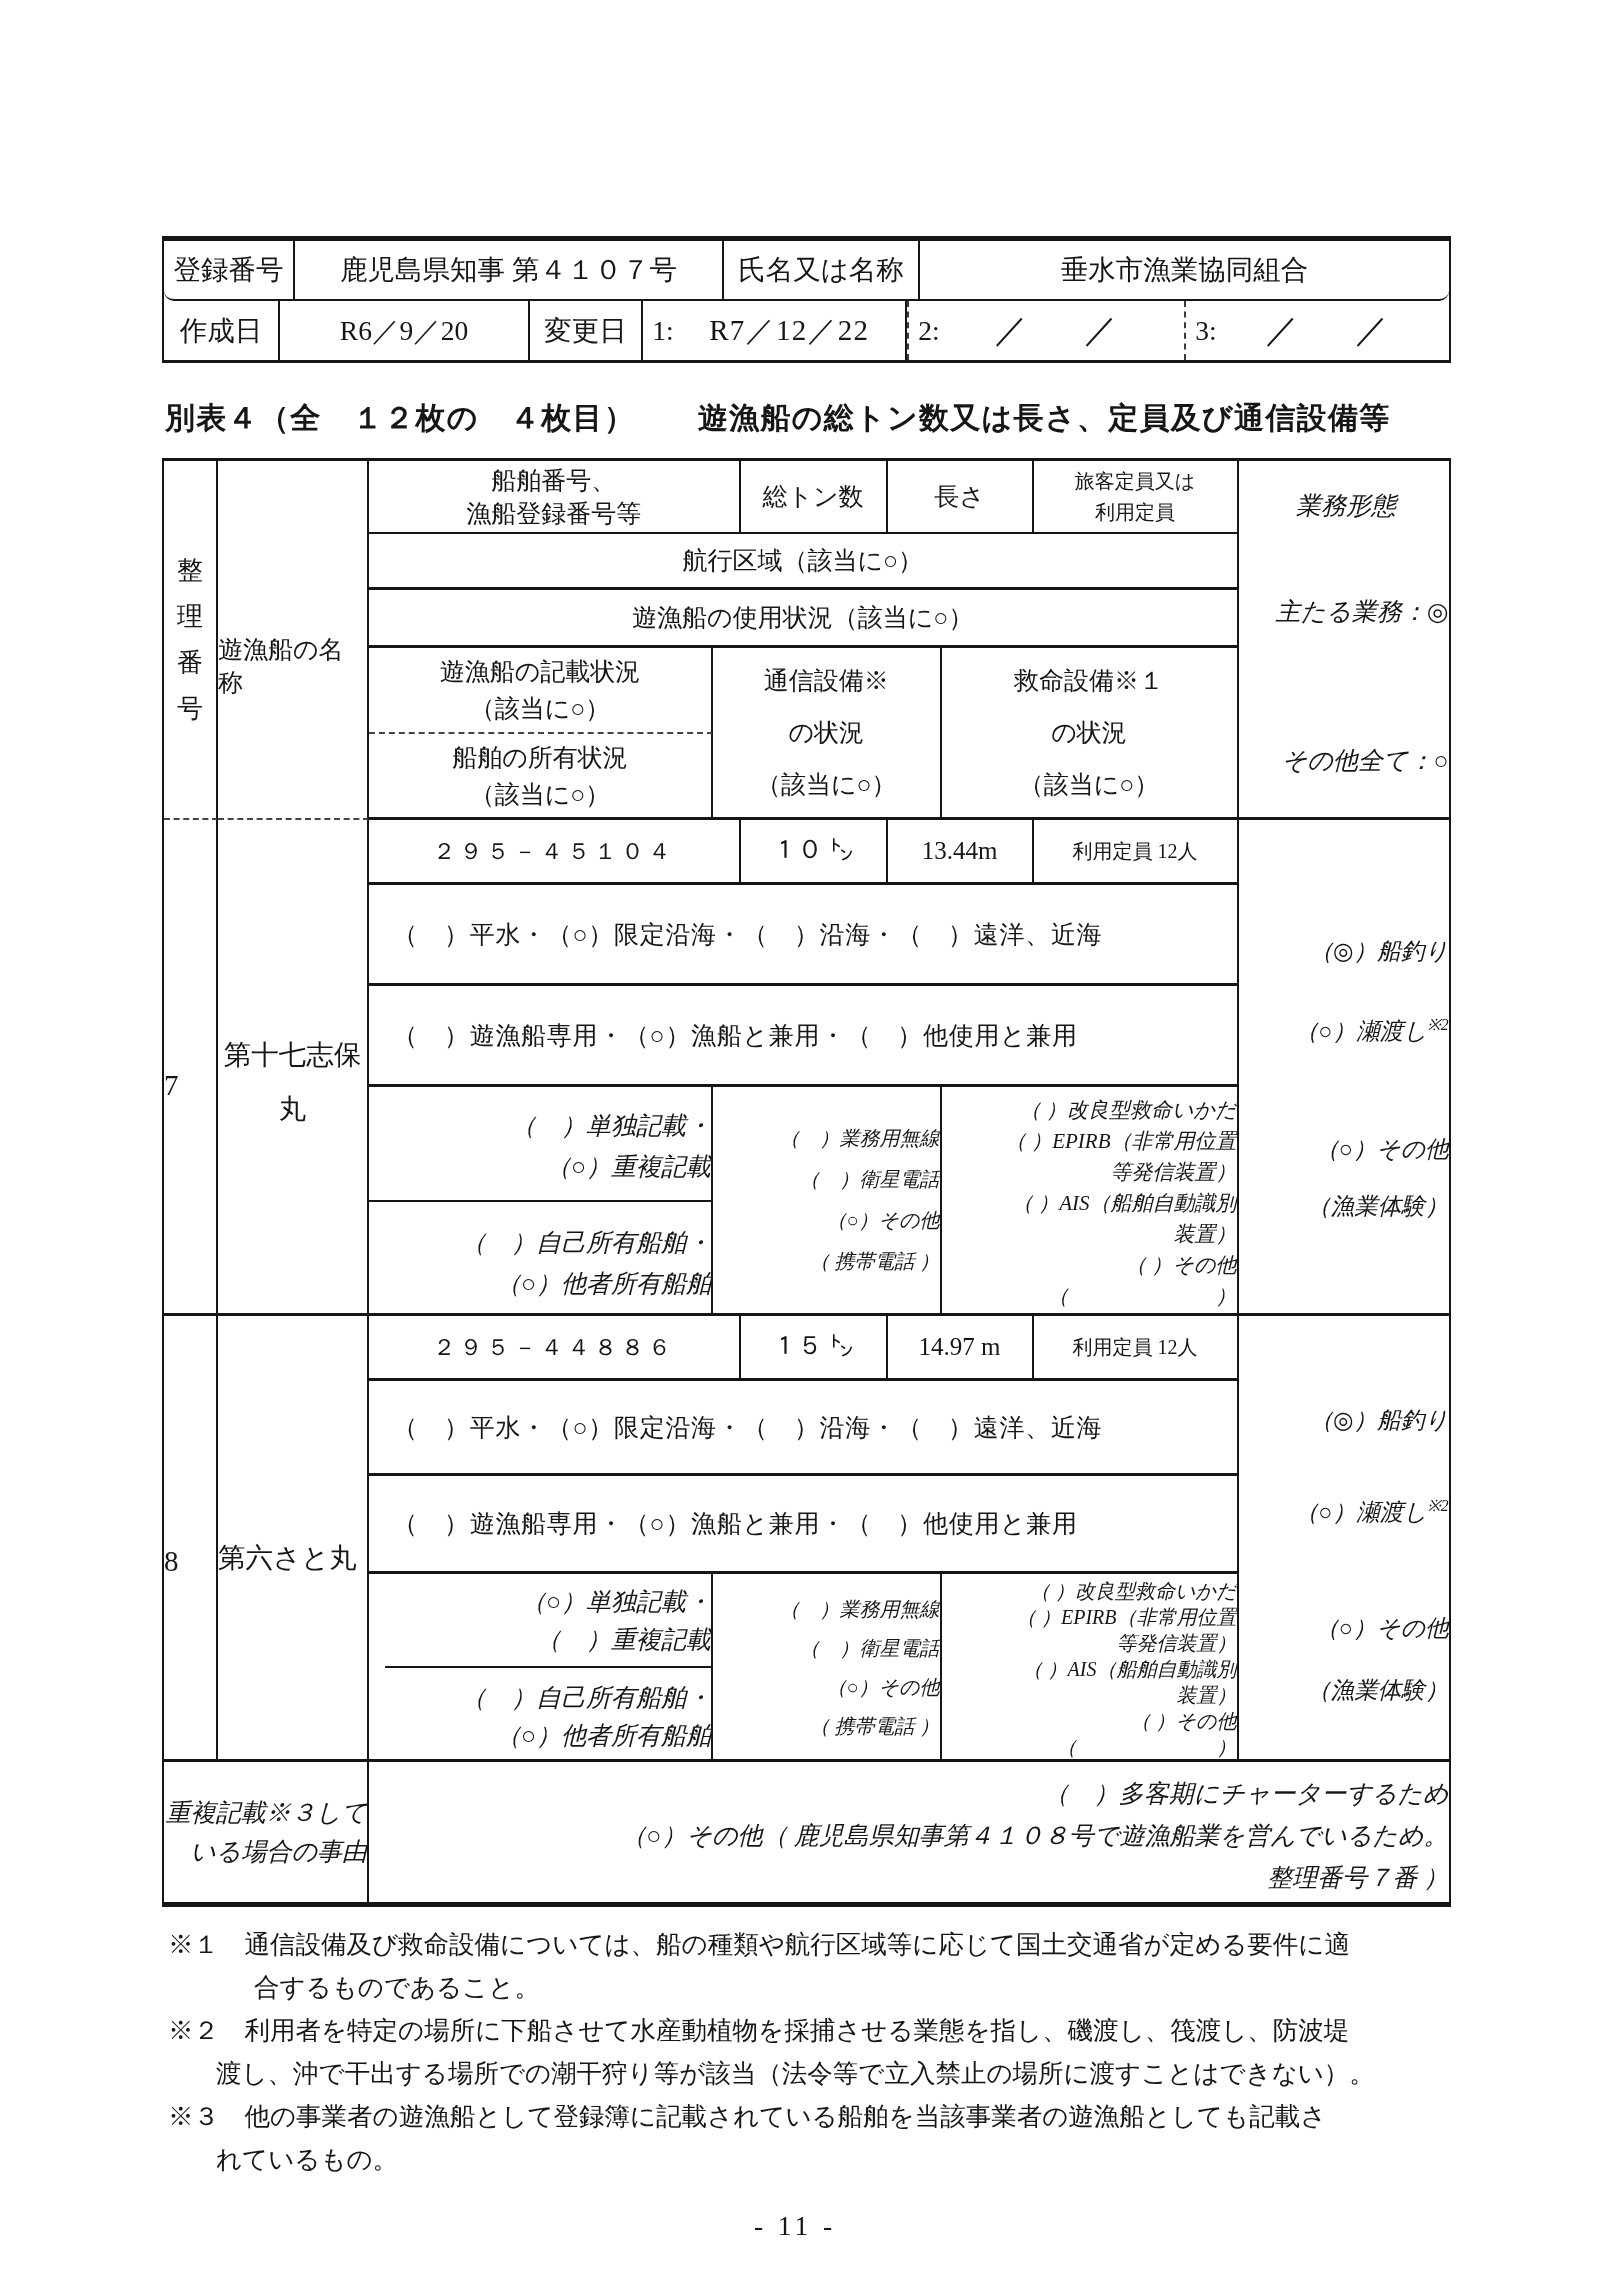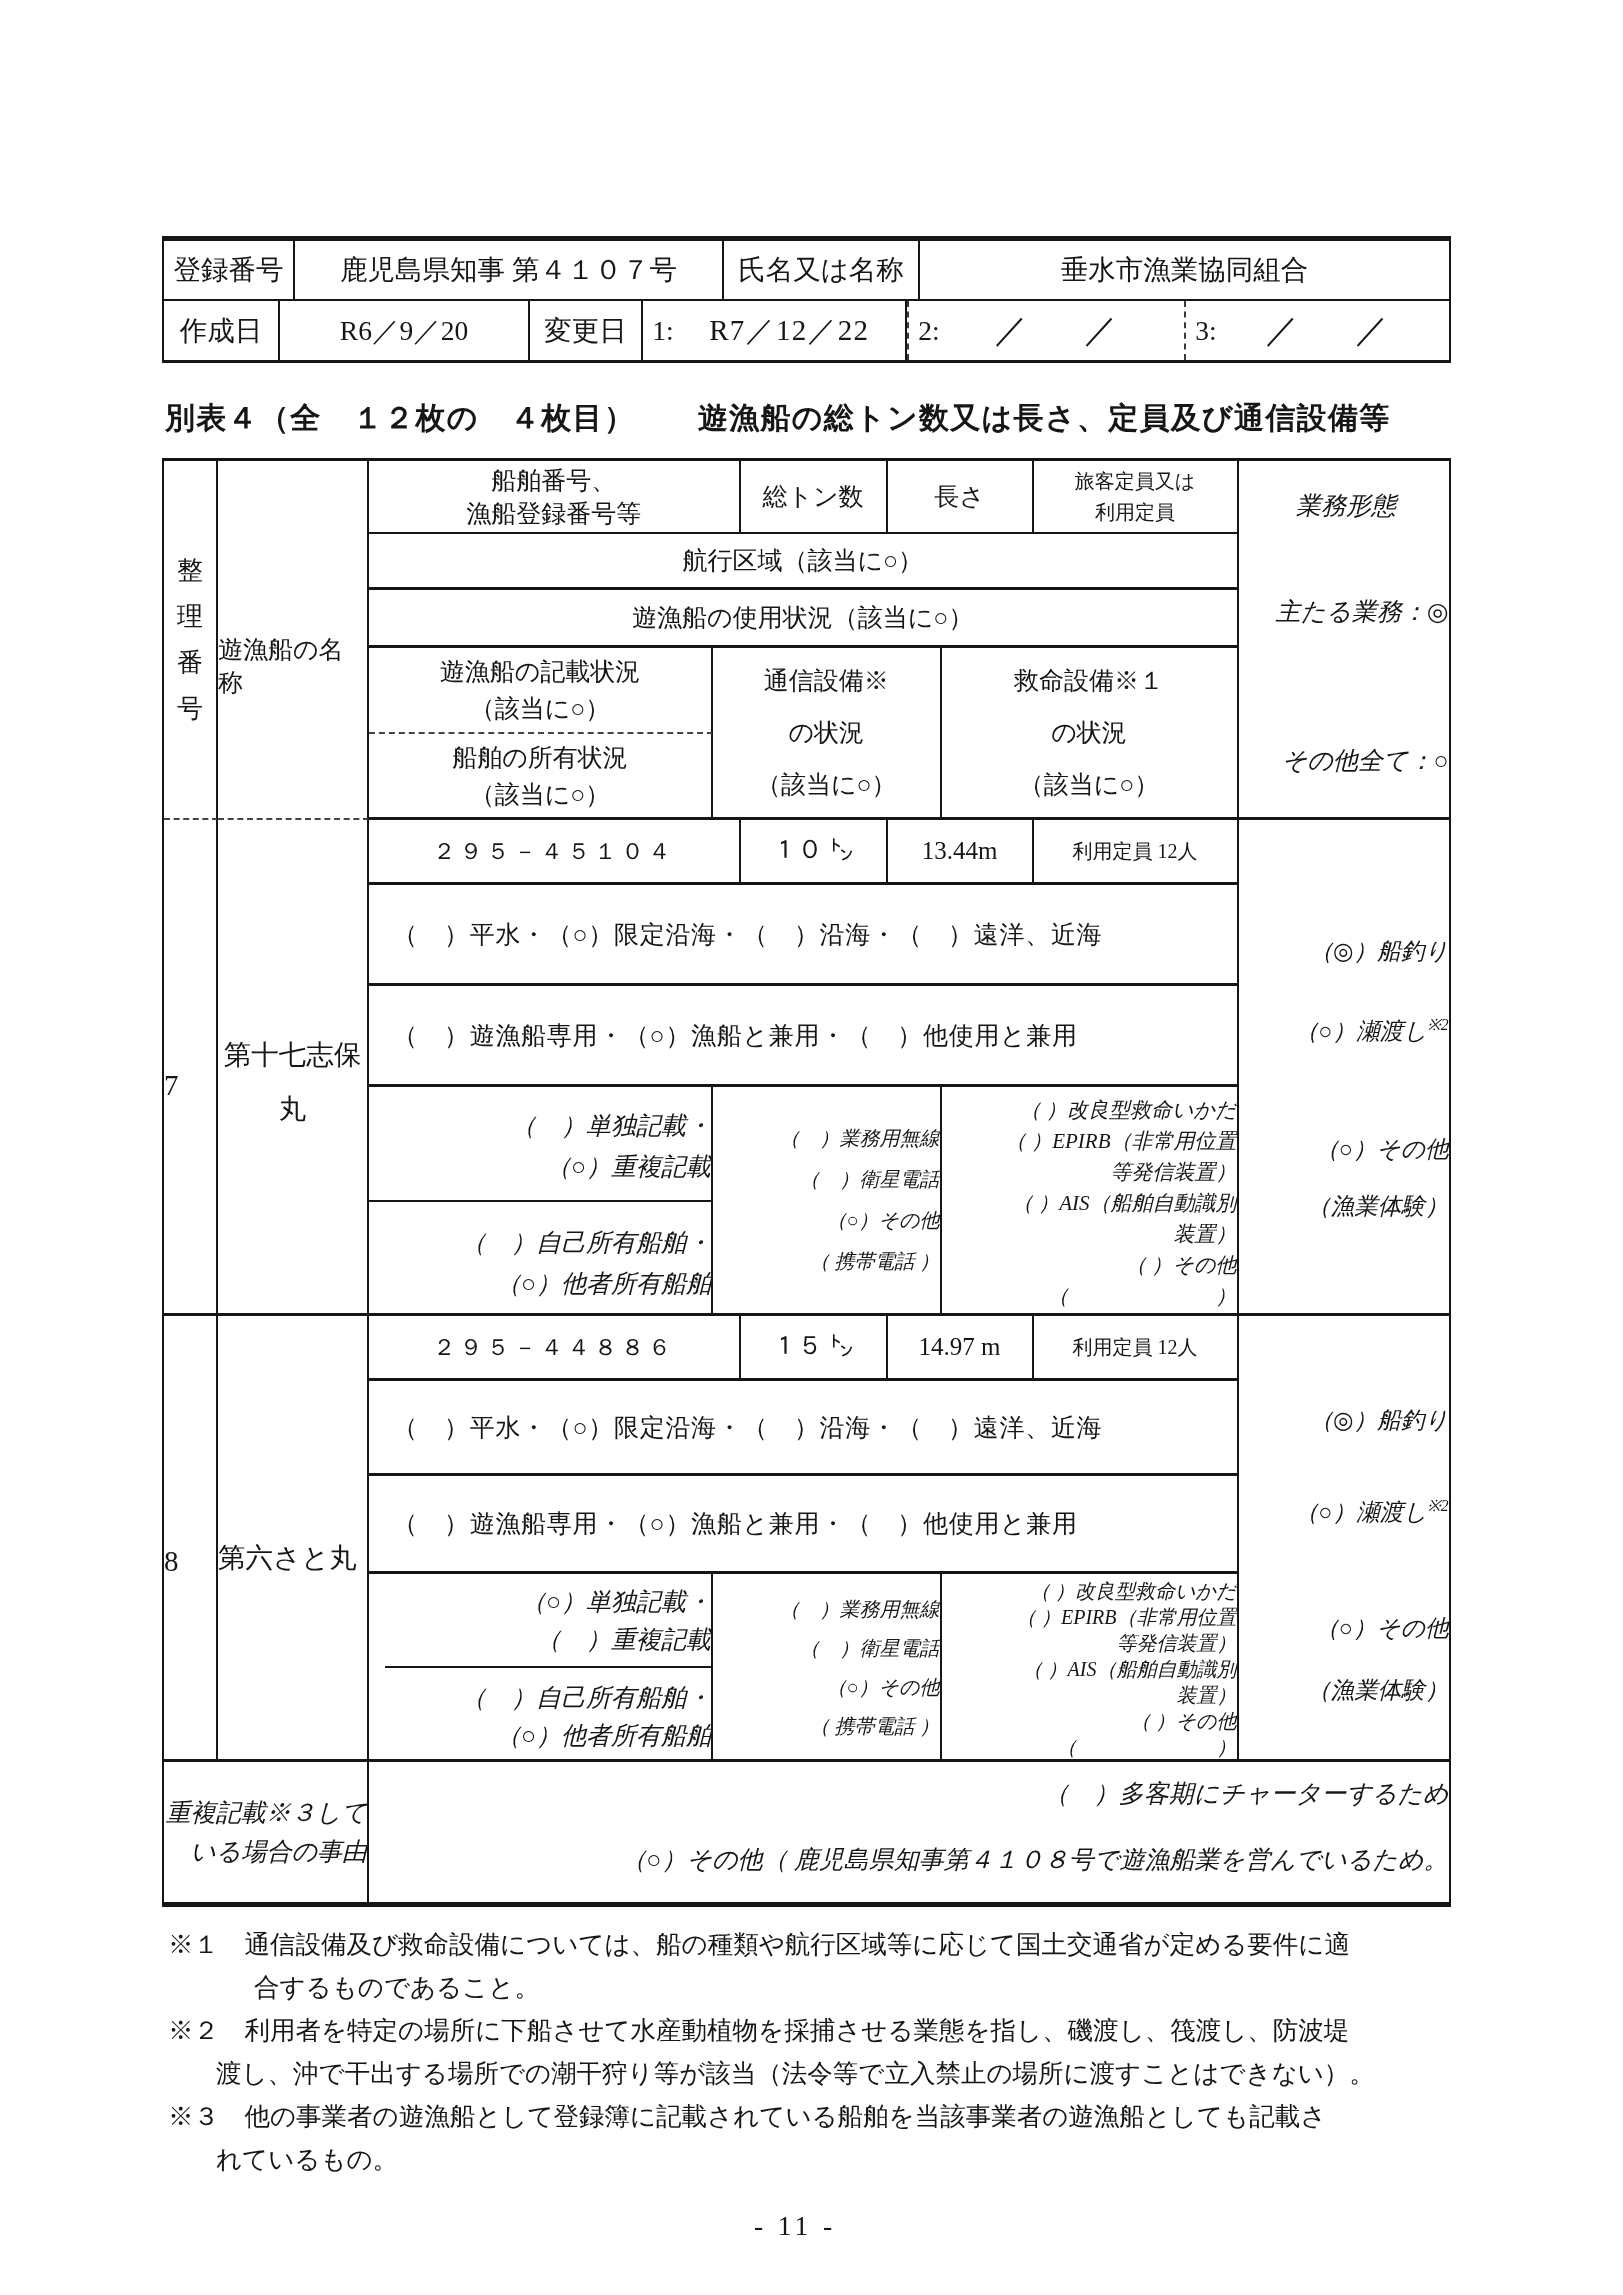--- a/index.html
+++ b/index.html
@@ -3,21 +3,21 @@
 <meta charset="utf-8">
 <style>
   html,body{margin:0;padding:0;background:#9a9a9a;}
   .page{
     position:relative;width:1623px;height:2295px;background:#ffffff;
     font-family:"Liberation Serif","DejaVu Serif",serif;color:#161616;
     overflow:hidden;
   }
   
   .meta{position:absolute;left:162px;top:236px;width:1285px;border:2.6px solid #161616;border-top-width:5.2px;border-bottom-width:3.9px;}
-  .meta-row{display:grid;}
+  .meta-row{display:grid;border-radius:10px;}
   .meta-r1{grid-template-columns:131px 429px 196px 1fr;height:58px;border-bottom:2px solid #161616;}
   .meta-r2{grid-template-columns:116px 250px 113px 264px 277px 1fr;height:59px;}
   .mcell{display:flex;align-items:center;justify-content:center;font-size:27.5px;border-right:2px solid #161616;white-space:nowrap;}
   .mcell.last{border-right:none;}
   .mcell.dashL{border-right:none;border-left:2px dashed #3a3a3a;}
   .mcell.kv{justify-content:flex-start;padding-left:9.2px;}
   .mcell .slashes{flex:1;text-align:center;font-size:33px;letter-spacing:11.8px;}
   
   .sheet-title{position:absolute;left:165px;top:398px;width:1296px;font-size:30px;font-weight:bold;letter-spacing:1.3px;white-space:nowrap;}
   
@@ -202,21 +202,21 @@
       <span class="nowrap">（ ）AIS（船舶自動識別</span>
       <span class="nowrap" style="padding-left:26px;">　装置）</span>
       <span class="nowrap">（ ）その他</span>
       <span class="nowrap">（　　　　　　　）</span>
     </div>
 
     <div class="c col leftAlign no-b" style="grid-column:1/3;grid-row:16/17;padding-left:13px;line-height:39px;font-size:25px;">
       <span class="nowrap">重複記載※３して</span>
       <span class="nowrap">いる場合の事由</span>
     </div>
-    <div class="c col leftAlign no-b no-r" style="grid-column:3/10;grid-row:16/17;padding:10.5px 0 0 22px;line-height:42px;font-size:25px;justify-content:flex-start;gap:24px;">
+    <div class="c col leftAlign no-b no-r" style="grid-column:3/10;grid-row:16/17;padding:10.5px 0 0 22px;line-height:42px;font-size:25px;justify-content:flex-start;">
       <span class="nowrap">（　）多客期にチャーターするため</span>
       <span class="nowrap">（○）その他（ 鹿児島県知事第４１０８号で遊漁船業を営んでいるため。</span>
       <span class="nowrap" style="padding-left:149px;">整理番号７番 ）</span>
     </div>
   </div>
 
   <div class="notes">
     <div>
       <div>※１　通信設備及び救命設備については、船の種類や航行区域等に応じて国土交通省が定める要件に適</div>
       <div class="note-cont1">合するものであること。</div>

